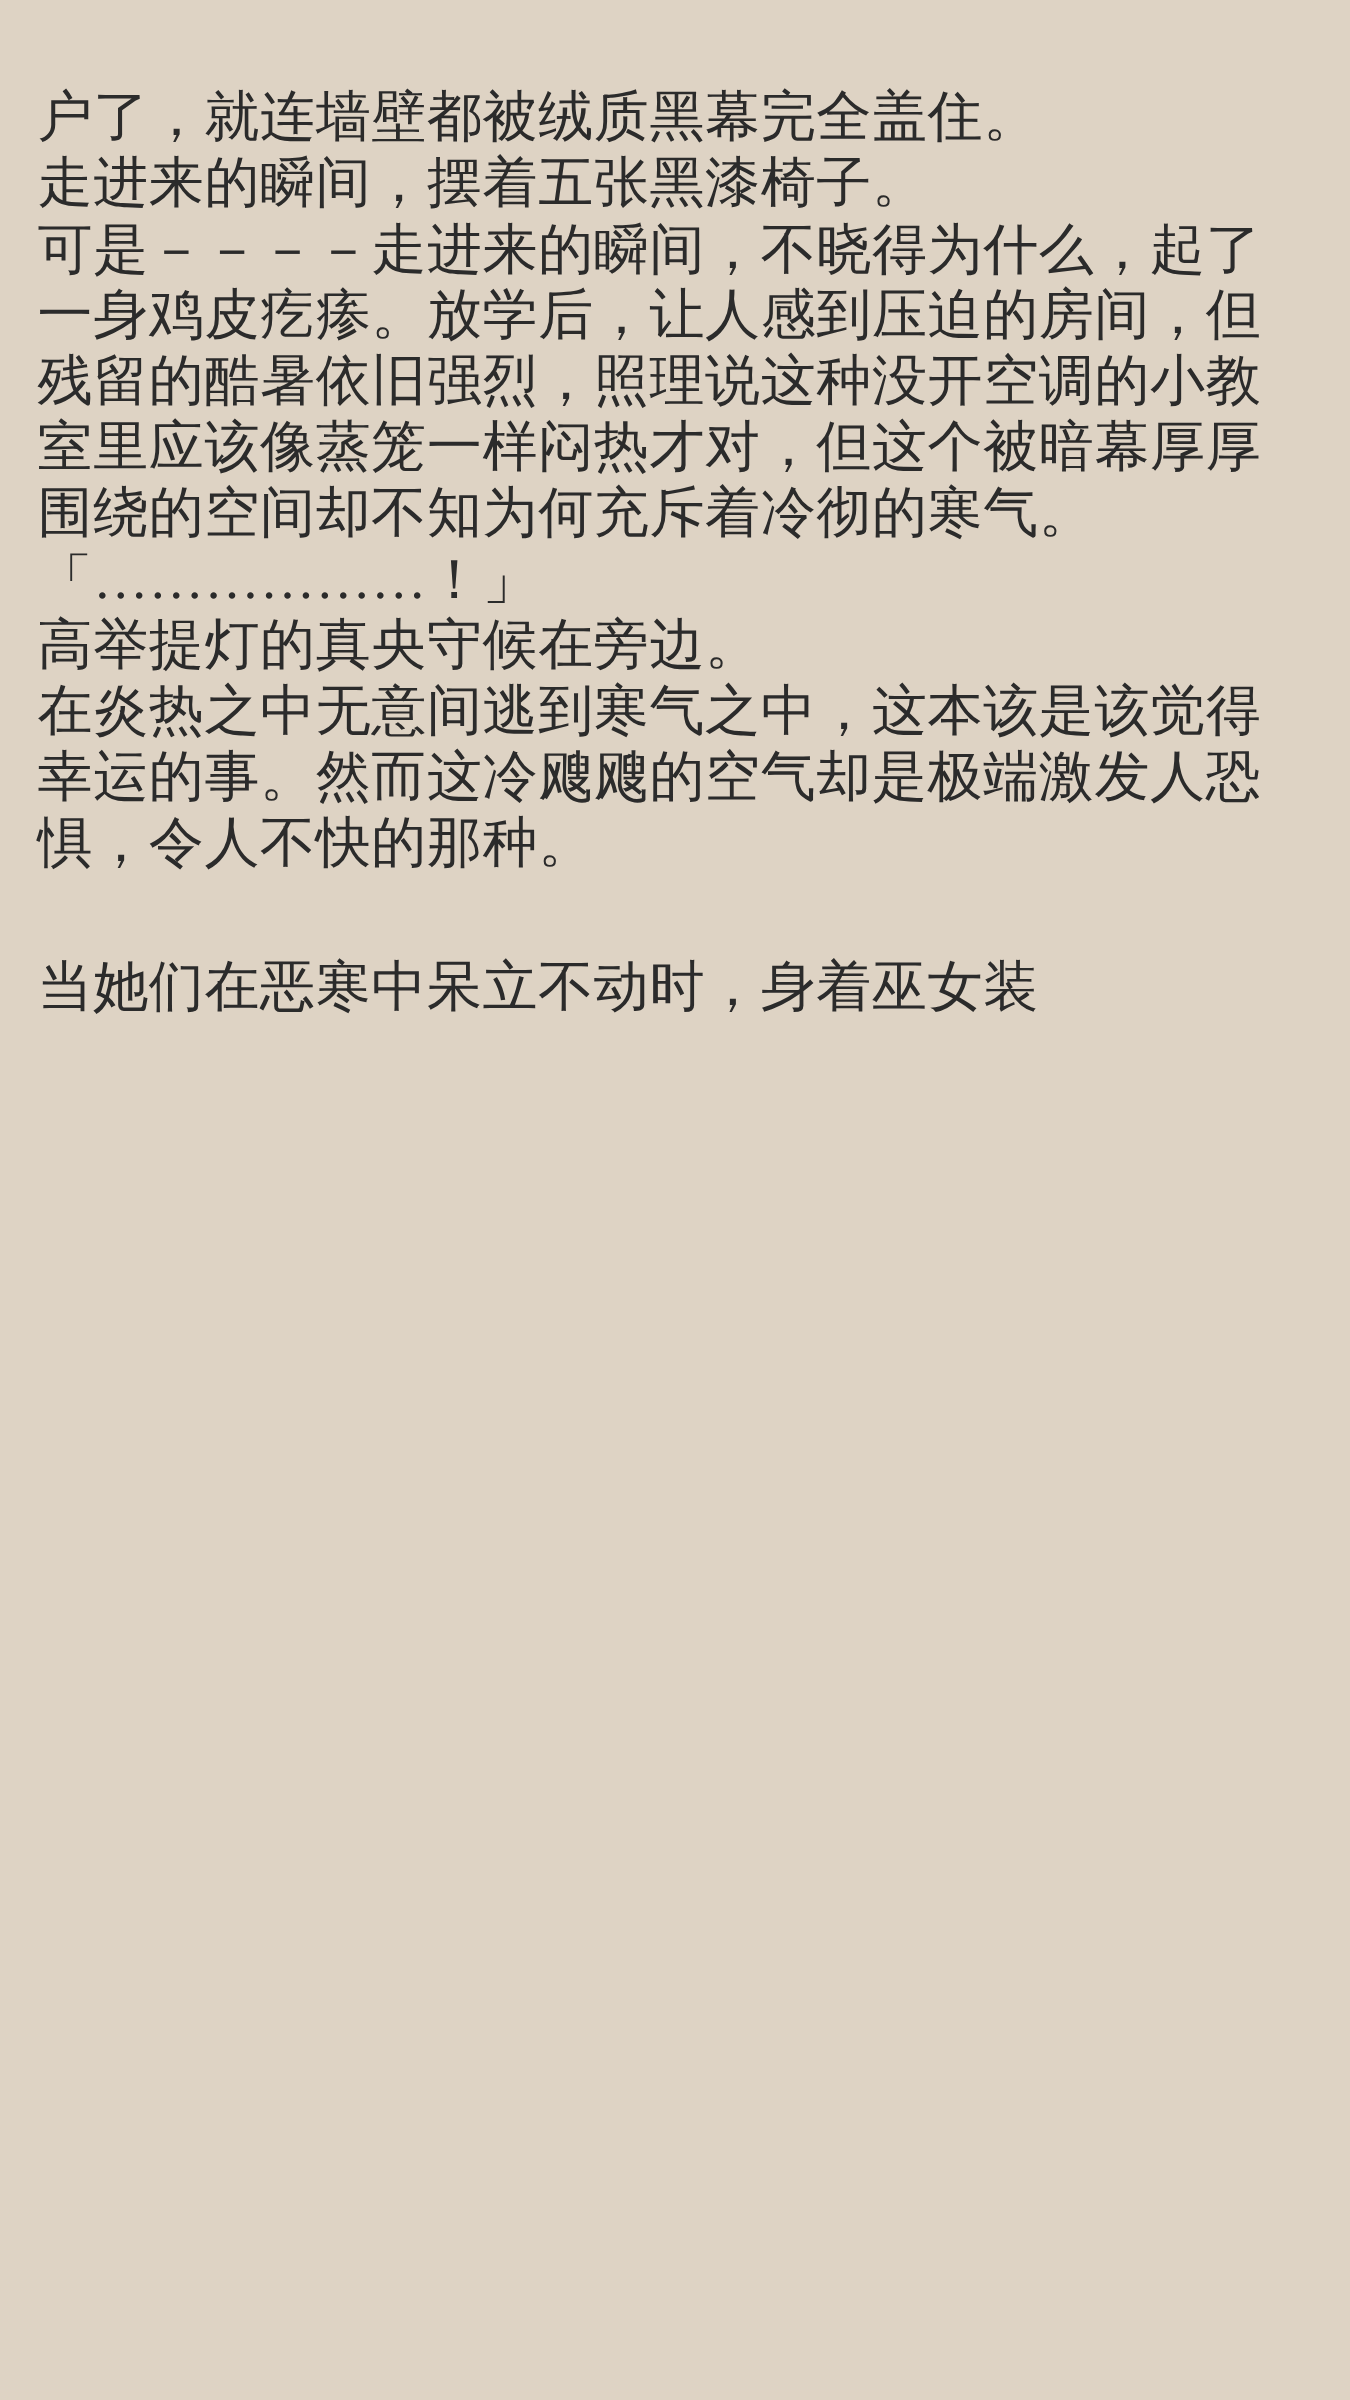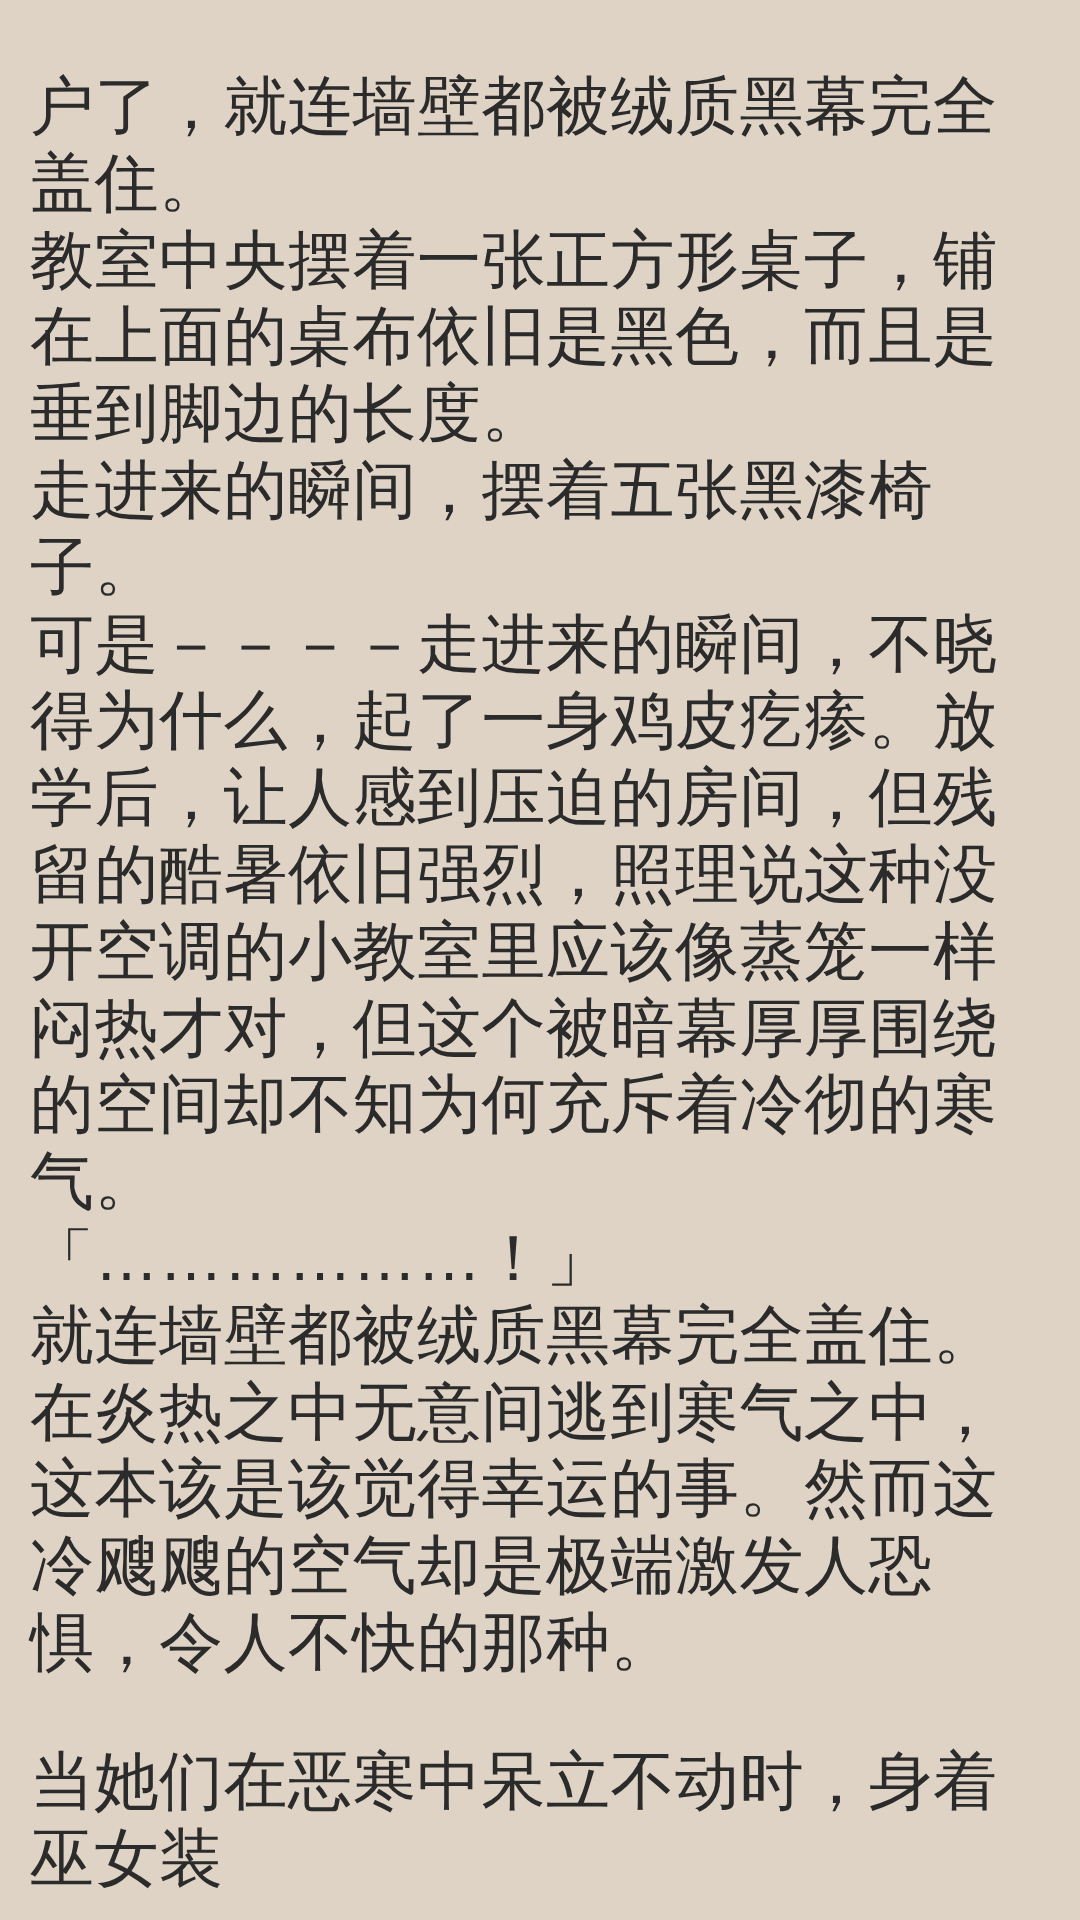--- a/index.html
+++ b/index.html
@@ -15,42 +15,42 @@
   }
   #reader {
     box-sizing: border-box;
     width: 1080px;
     height: 1920px;
     padding: 68px 30px 0 30px;
     background: #ded3c4;
   }
   .page-body {
     color: #2b2b2b;
-    font-size: 64px;
+    font-size: 44px;
     line-height: 1.20;
     letter-spacing: 0.5px;
     text-align: left;
+    font-family: Liberation Serif, serif;
   }
   .para {
     margin: 0;
     padding: 0;
     text-indent: 0;
   }
   .blank-line {
     height: 62px;
   }
 </style>
 </head>
 <body>
 
 <div id="reader">
   <div class="page-body">
     <p class="para">户了，就连墙壁都被绒质黑幕完全盖住。</p>
-    <p class="para">教室中央摆着一张正方形桌子，铺在上面的桌布依旧是黑色，而且是垂到脚边的长度。</p>
     <p class="para">走进来的瞬间，摆着五张黑漆椅子。</p>
     <p class="para">可是－－－－走进来的瞬间，不晓得为什么，起了一身鸡皮疙瘆。放学后，让人感到压迫的房间，但残留的酷暑依旧强烈，照理说这种没开空调的小教室里应该像蒸笼一样闷热才对，但这个被暗幕厚厚围绕的空间却不知为何充斥着冷彻的寒气。</p>
     <p class="para">「………………！」</p>
-    <p class="para">就连墙壁都被绒质黑幕完全盖住。</p>
+    <p class="para">高举提灯的真央守候在旁边。</p>
     <p class="para">在炎热之中无意间逃到寒气之中，这本该是该觉得幸运的事。然而这冷飕飕的空气却是极端激发人恐惧，令人不快的那种。</p>
     <div class="blank-line"></div>
     <p class="para">当她们在恶寒中呆立不动时，身着巫女装</p>
   </div>
 </div>
 
 </body></html>

